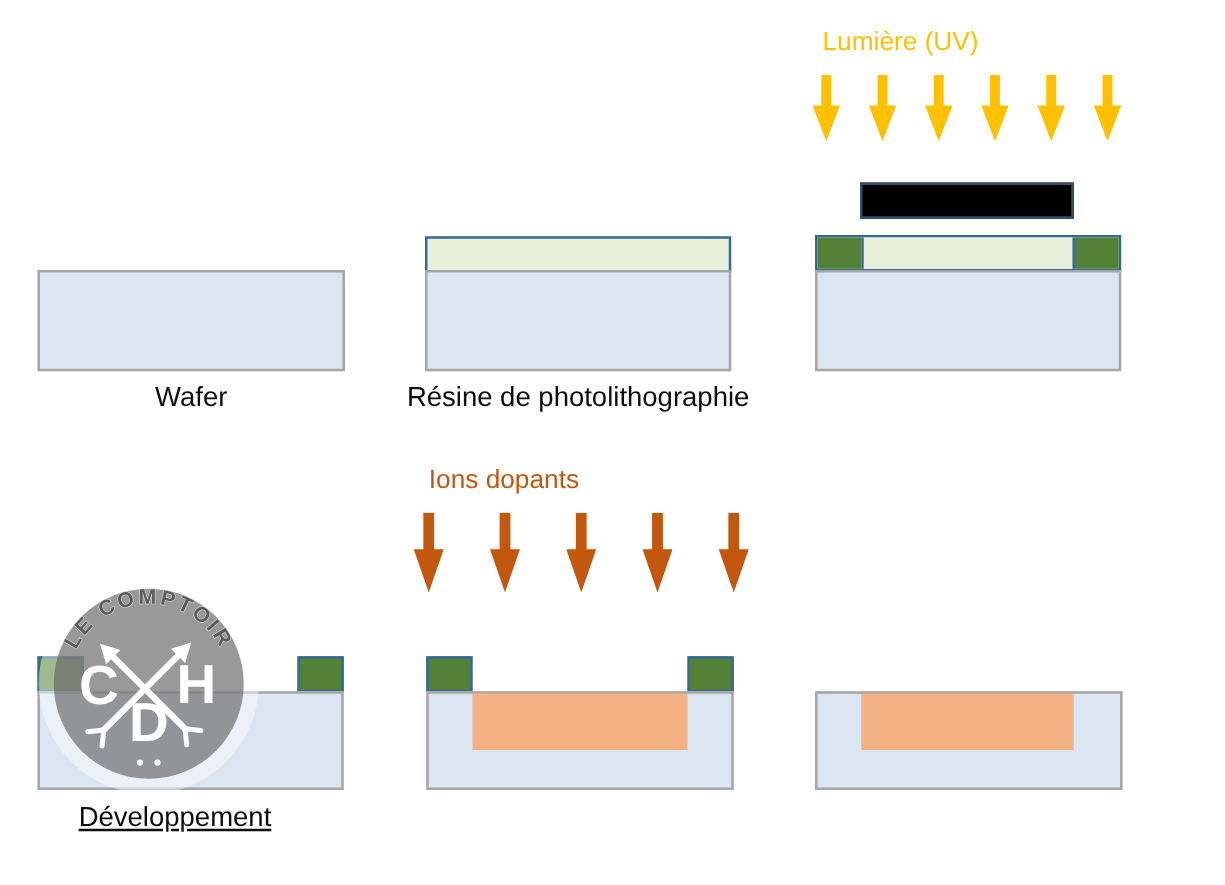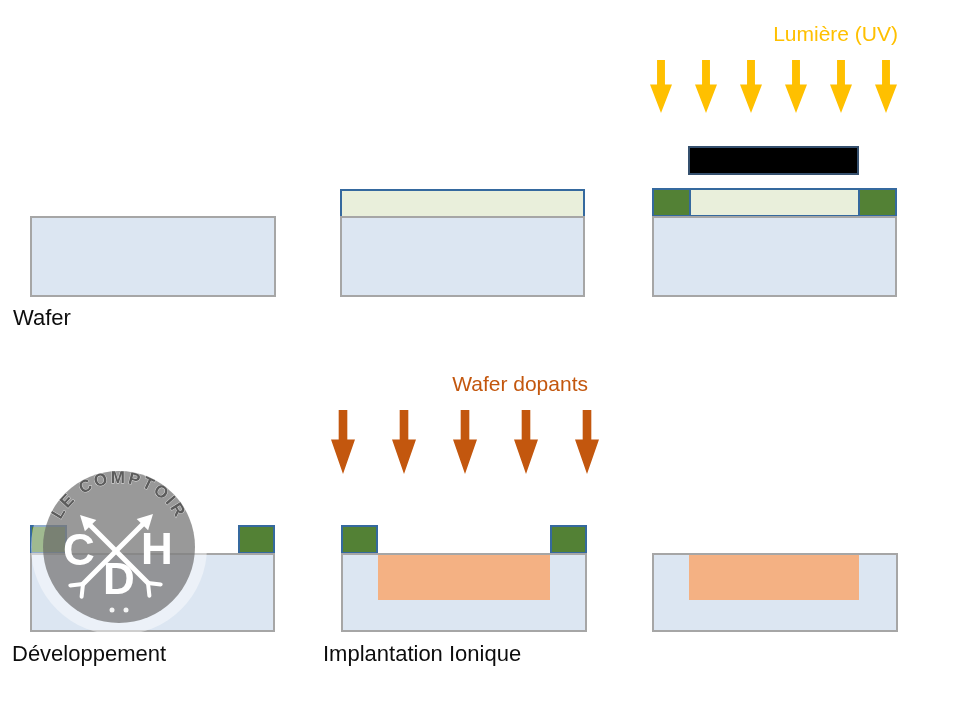--- a/index.html
+++ b/index.html
@@ -60,32 +60,32 @@
   .g5l{left:341px;top:525px;}
   .g5r{left:550px;top:525px;}
 
   
   .doped{position:absolute;background:var(--doped-region-fill,#f4b183);}
   .p5-doped{left:378px;top:555px;width:172px;height:45px;}
   .p6-doped{left:689px;top:555px;width:170px;height:45px;}
 
   
   .label{
-    position:absolute;
+    position:absolute;text-align:center;
     font-size:22px;line-height:26px;color:var(--label-text,#0d0d0d);
   }
   .p1-label{left:13px;top:305px;width:280px;}
   .p2-label{left:310px;top:305px;width:305px;}
   .p3-label{left:635px;top:305px;width:280px;}
-  .p4-label{left:12px;top:641px;width:280px;}
+  .p4-label{left:0;top:641px;width:280px;text-decoration:underline;}
   .p5-label{left:323px;top:641px;width:282px;}
   .p6-label{left:635px;top:641px;width:280px;}
 
   
-  .annotation{position:absolute;text-align:right;font-size:21px;line-height:24px;}
+  .annotation{position:absolute;text-align:left;font-size:21px;line-height:24px;}
   .uv-annotation{left:658px;top:22px;width:240px;color:var(--uv-yellow,#ffc000);}
   .ions-annotation{left:343px;top:372px;width:245px;color:var(--ion-orange,#c3570e);}
 
   
   .arrow-row{position:absolute;display:flex;justify-content:space-between;}
   .uv-arrows{left:650px;top:60px;width:247px;height:53px;}
   .ion-arrows{left:331px;top:410px;width:268px;height:64px;}
   .arrow{
     clip-path:polygon(32% 0%,68% 0%,68% 46%,100% 46%,50% 100%,0% 46%,32% 46%);
   }
@@ -107,20 +107,21 @@
 </head>
 <body>
 
 <div class="canvas">
 
   <div class="wafer p1-wafer"></div>
   <div class="label p1-label">Wafer</div>
 
   <div class="resist"></div>
   <div class="wafer p2-wafer"></div>
+  <div class="label p2-label">Résine de photolithographie</div>
 
   <div class="annotation uv-annotation">Lumière (UV)</div>
   <div class="arrow-row uv-arrows">
     <div class="arrow uv"></div>
     <div class="arrow uv"></div>
     <div class="arrow uv"></div>
     <div class="arrow uv"></div>
     <div class="arrow uv"></div>
     <div class="arrow uv"></div>
   </div>
@@ -130,33 +131,32 @@
     <div class="seg light"></div>
     <div class="seg green"></div>
   </div>
   <div class="wafer p3-wafer"></div>
 
   <div class="greenblock g4l"></div>
   <div class="greenblock g4r"></div>
   <div class="wafer p4-wafer"></div>
   <div class="label p4-label">Développement</div>
 
-  <div class="annotation ions-annotation">Wafer dopants</div>
+  <div class="annotation ions-annotation">Ions dopants</div>
   <div class="arrow-row ion-arrows">
     <div class="arrow ion"></div>
     <div class="arrow ion"></div>
     <div class="arrow ion"></div>
     <div class="arrow ion"></div>
     <div class="arrow ion"></div>
   </div>
   <div class="greenblock g5l"></div>
   <div class="greenblock g5r"></div>
   <div class="wafer p5-wafer"></div>
   <div class="doped p5-doped"></div>
-  <div class="label p5-label">Implantation Ionique</div>
 
   <div class="wafer p6-wafer"></div>
   <div class="doped p6-doped"></div>
 
   <svg class="watermark" width="200" height="200" viewBox="0 0 200 200">
     <circle cx="100" cy="100" r="88" fill="#ffffff" opacity="0.45"></circle>
     <circle cx="100" cy="100" r="76" fill="#646464" opacity="0.66"></circle>
     <defs>
       <path id="wm-arc" d="M 42 73 A 64 64 0 0 1 158 73" fill="none"></path>
     </defs>

